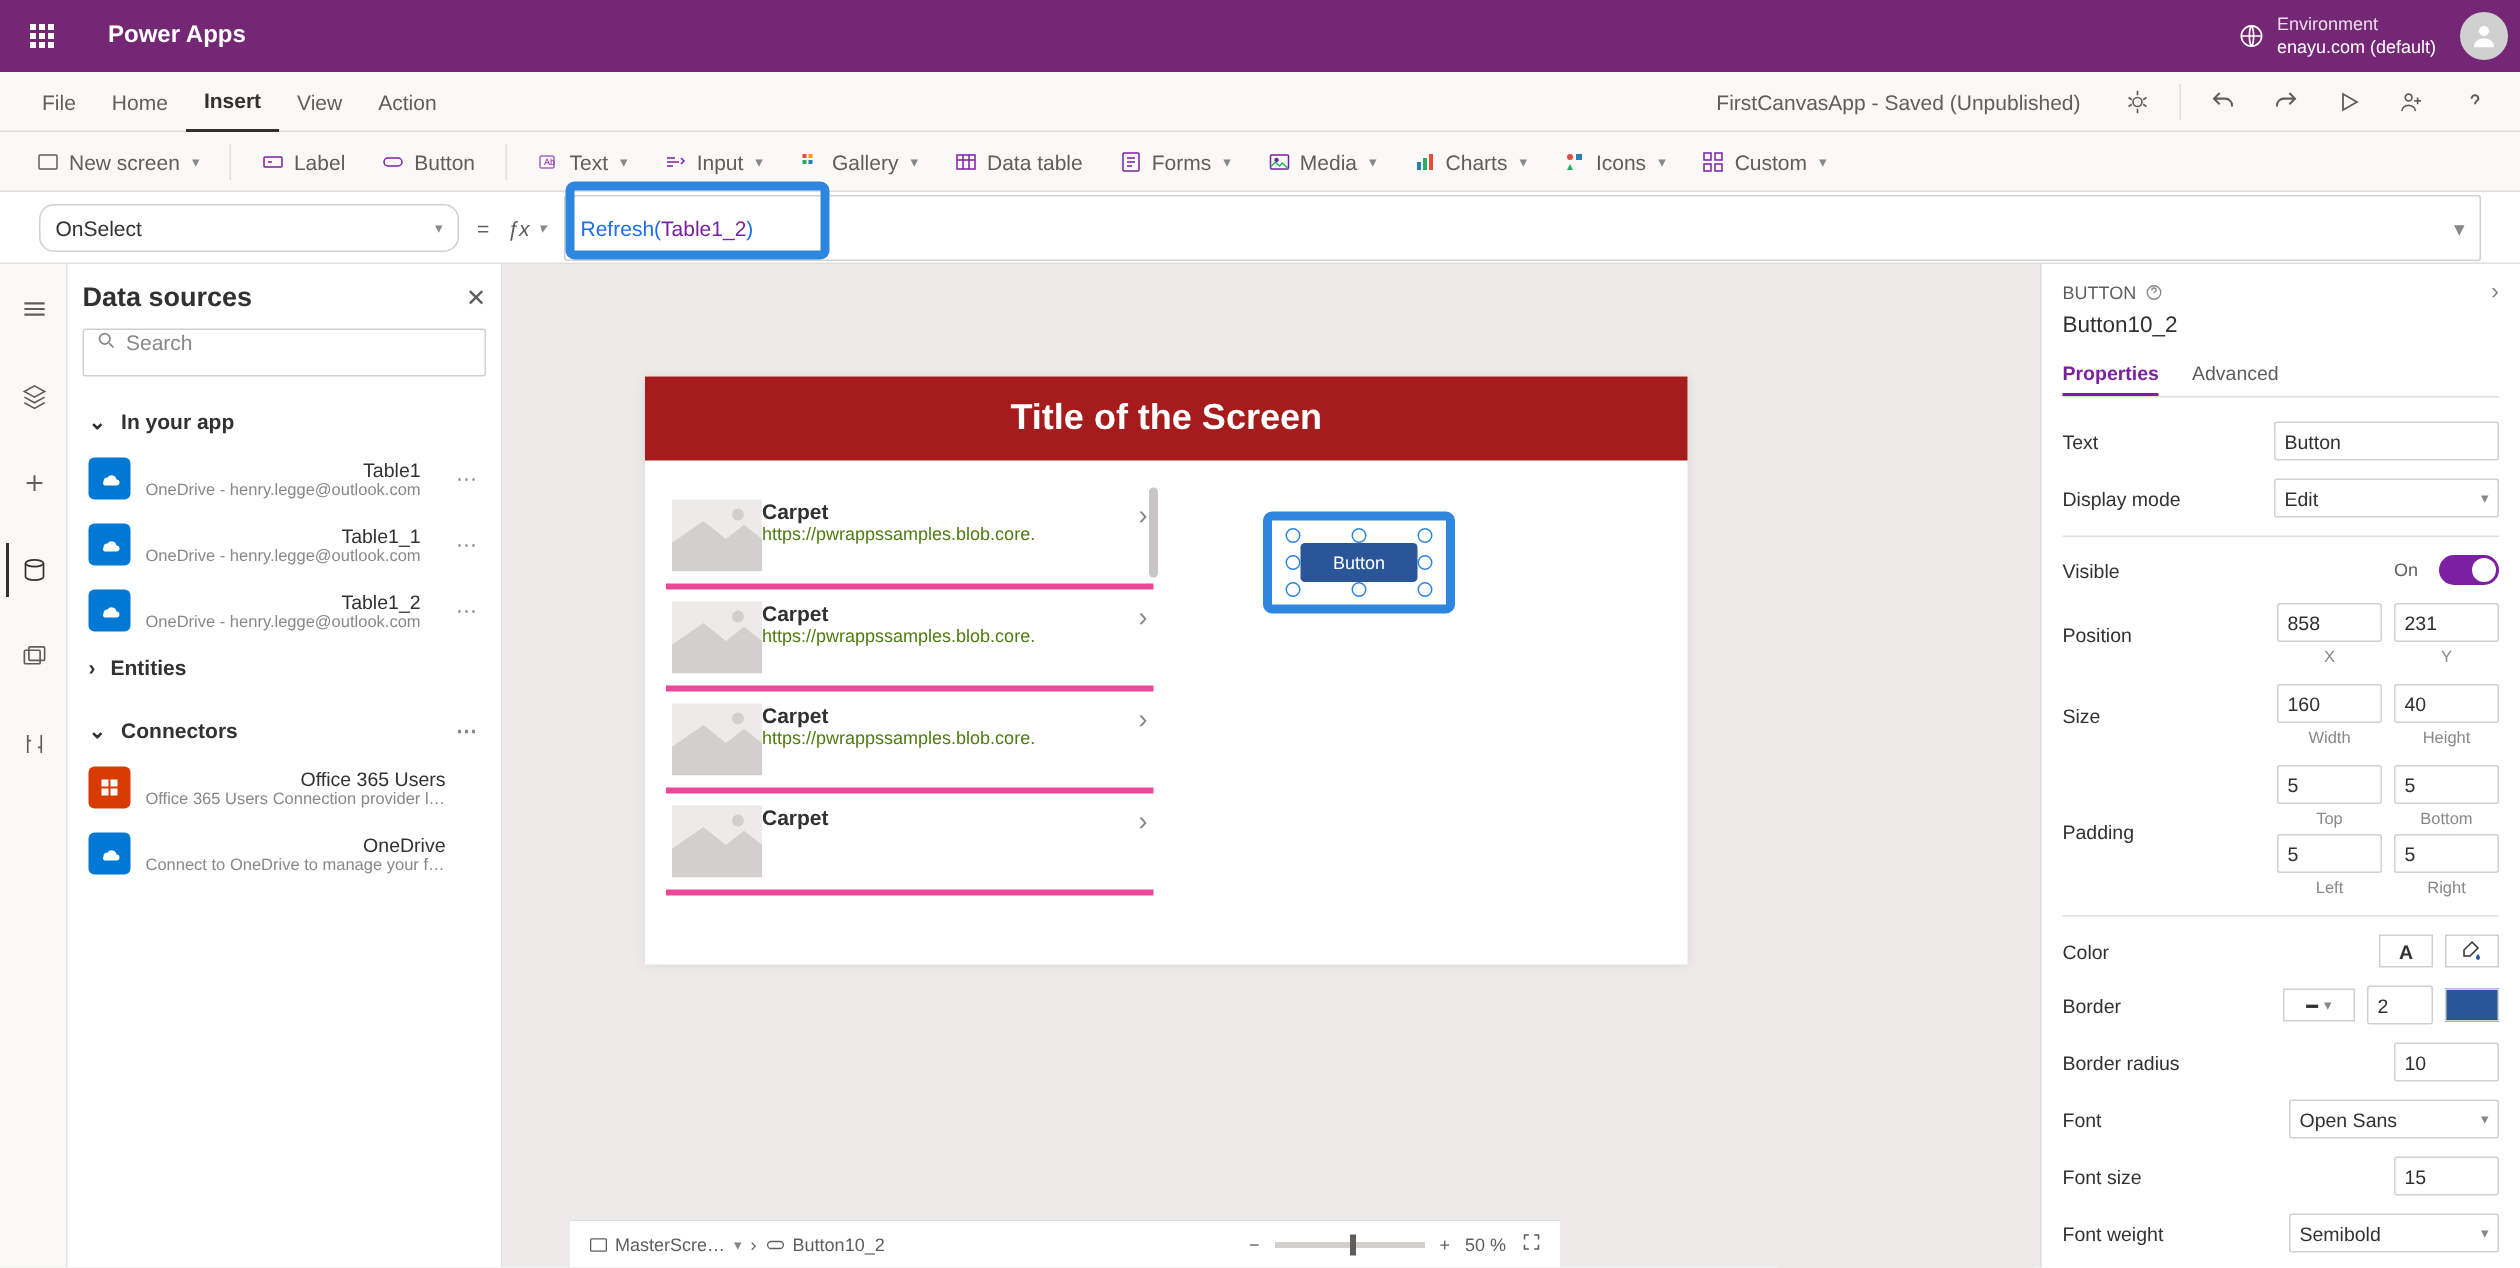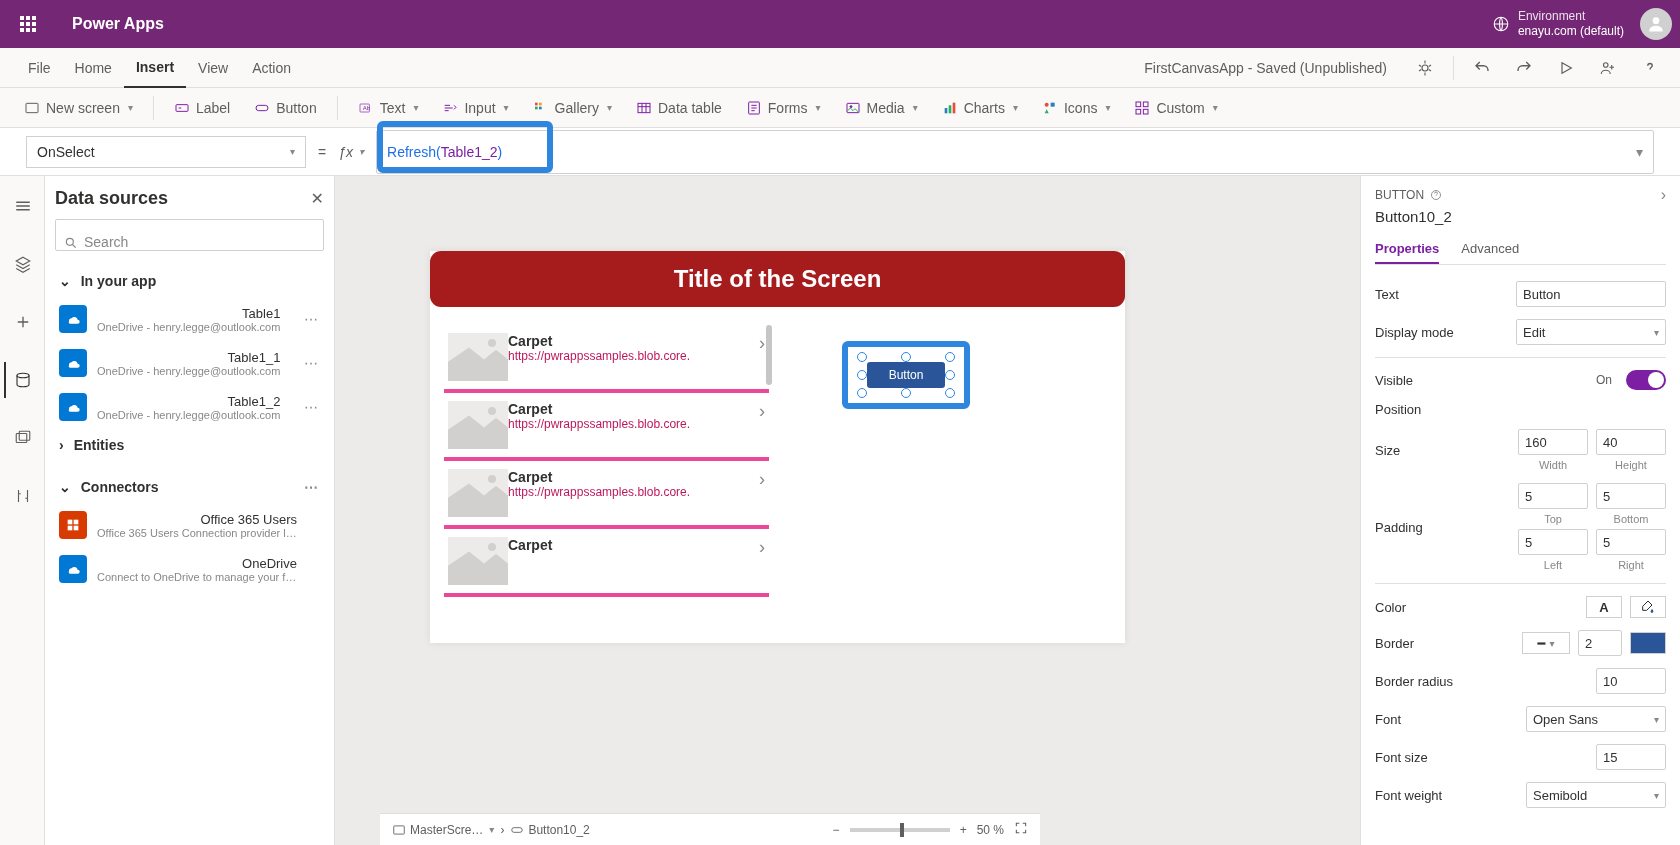--- a/index.html
+++ b/index.html
@@ -29,21 +29,21 @@
 .vsep { width: 1px; height: 24px; background: #e1dfdd; }
 
 
 .ribbon { height: 40px; background: #faf9f8; border-bottom: 1px solid #e1dfdd; display: flex; align-items: center; padding: 0 20px; gap: 16px; color: #605e5c; }
 .ribbon .rb-item { display: flex; align-items: center; gap: 6px; cursor: pointer; height: 40px; padding: 0 4px; }
 .ribbon .rb-item svg { width: 16px; height: 16px; }
 .chev { font-size: 10px; margin-left: 2px; color: #888; }
 
 
 .formulabar { height: 48px; background: #fff; display: flex; align-items: center; padding: 8px 26px; gap: 12px; border-bottom: 1px solid #e1dfdd; }
-.prop-select { width: 280px; height: 32px; border: 1px solid #d2d0ce; border-radius: 0; display: flex; align-items: center; padding: 0 10px; background: #fff; cursor: pointer; }
+.prop-select { width: 280px; height: 32px; border: 1px solid #d2d0ce; border-radius: 10px; display: flex; align-items: center; padding: 0 10px; background: #fff; cursor: pointer; }
 .prop-select .chev { margin-left: auto; }
 .eq { color: #605e5c; }
 .fx { font-style: italic; color: #605e5c; display: flex; align-items: center; gap: 4px; }
 .formula-input { flex: 1; height: 44px; border: 1px solid #d2d0ce; border-radius: 2px; display: flex; align-items: center; padding: 0 10px; font-family: Consolas, monospace; position: relative; background: #fff; }
 .formula-highlight { position: absolute; left: 0; top: -10px; height: 52px; width: 176px; border: 6px solid #2e86de; border-radius: 6px; pointer-events: none; }
 .formula-text .fn { color: #1f6feb; }
 .formula-text .tbl { color: #7c1fa3; }
 .formula-text .paren { color: #1f6feb; }
 .formula-chev { margin-left: auto; color: #888; cursor: pointer; }
 
@@ -51,45 +51,45 @@
 .main { display: flex; height: 669px; }
 .leftrail { width: 45px; background: #faf9f8; border-right: 1px solid #e1dfdd; display: flex; flex-direction: column; align-items: center; padding-top: 12px; gap: 22px; color: #605e5c; }
 .leftrail .rail-item { width: 36px; height: 36px; display: flex; align-items: center; justify-content: center; cursor: pointer; border-left: 2px solid transparent; }
 .leftrail .rail-item.active { border-left: 2px solid #323130; color: #323130; }
 
 
 .datapanel { width: 290px; background: #fff; border-right: 1px solid #e1dfdd; padding: 12px 10px; overflow: hidden; }
 .dp-header { display: flex; align-items: center; margin-bottom: 10px; }
 .dp-header h2 { font-size: 18px; font-weight: 600; flex: 1; }
 .dp-close { cursor: pointer; color: #605e5c; font-size: 16px; }
-.dp-search { height: 32px; border: 1px solid #d2d0ce; border-radius: 2px; display: flex; align-items: flex-end; padding: 0 8px; color: #888; gap: 6px; margin-bottom: 14px; }
+.dp-search { height: 32px; border: 1px solid #d2d0ce; border-radius: 2px; display: flex; align-items: flex-start; padding: 0 8px; color: #888; gap: 6px; margin-bottom: 14px; }
 .dp-section-row { display: flex; align-items: center; gap: 10px; font-weight: 600; padding: 8px 4px; cursor: pointer; }
 .dp-section-row .ellipsis { margin-left: auto; color: #888; cursor: pointer; letter-spacing: 2px; }
 .ds-item { display: flex; align-items: center; gap: 10px; padding: 8px 4px; cursor: pointer; }
 .ds-icon { width: 28px; height: 28px; border-radius: 4px; background: #0078d4; display: flex; align-items: center; justify-content: center; color: #fff; flex-shrink: 0; }
 .ds-icon.orange { background: #d83b01; }
 .ds-text { display: flex; flex-direction: column; overflow: hidden; align-items: flex-end; }
 .ds-text .title { font-size: 13px; }
 .ds-text .sub { font-size: 11px; color: #888; white-space: nowrap; overflow: hidden; text-overflow: ellipsis; max-width: 200px; }
 .ds-item .ellipsis { margin-left: auto; color: #888; letter-spacing: 2px; }
 .see-all { color: #7c1fa3; cursor: pointer; padding: 10px 4px; font-size: 13px; }
 
 
 .canvas-wrap { flex: 1; position: relative; background: #edebe9; overflow: hidden; }
 .canvas { position: absolute; left: 95px; top: 75px; width: 695px; height: 392px; background: #fff; box-shadow: 0 0 8px rgba(0,0,0,.08); }
-.canvas-header { height: 56px; background: #a61c1c; color: #fff; display: flex; align-items: center; justify-content: center; font-size: 24px; font-weight: 700; border-radius: 11px; }
+.canvas-header { height: 56px; background: #a61c1c; color: #fff; display: flex; align-items: center; justify-content: center; font-size: 24px; font-weight: 700; }
 .list { position: absolute; left: 14px; top: 74px; width: 325px; }
 .scrollbar-fake { position: absolute; left: 336px; top: 74px; width: 6px; height: 60px; background: #c8c6c4; border-radius: 3px; }
 .list-item { display: flex; align-items: flex-start; padding: 8px 4px; border-bottom: 4px solid #ec4899; }
 .thumb { width: 60px; height: 48px; background: #d2d0ce; position: relative; clip-path: polygon(0 100%, 0 60%, 35% 30%, 60% 55%, 80% 35%, 100% 55%, 100% 100%); }
 .thumb-box { width: 60px; height: 48px; background: #edebe9; position: relative; overflow: hidden; }
 .thumb-dot { position: absolute; width: 8px; height: 8px; background: #d2d0ce; border-radius: 50%; top: 6px; right: 12px; }
 .li-text { flex: 1; overflow: hidden; }
 .li-text .t1 { font-size: 14px; font-weight: 600; }
-.li-text .t2 { font-size: 12px; color: #be185d; white-space: nowrap; overflow: hidden; text-overflow: ellipsis; }
+.li-text .t2 { font-size: 12px; color: #4d7c0f; white-space: nowrap; overflow: hidden; text-overflow: ellipsis; }
 .li-arrow { color: #888; font-size: 18px; }
 
 
 .canvas-button-wrap { position: absolute; left: 412px; top: 90px; width: 128px; height: 68px; border: 6px solid #2e86de; border-radius: 6px; display: flex; align-items: center; justify-content: center; }
 .canvas-button-inner { position: relative; width: 78px; height: 26px; background: #2a5699; color: #fff; font-size: 12px; display: flex; align-items: center; justify-content: center; border-radius: 3px; }
 .handles { position: absolute; inset: -4px; }
 .handle { position: absolute; width: 10px; height: 10px; background: #fff; border: 1px solid #2e86de; border-radius: 50%; }
 .h-nw { top: -6px; left: -6px; } .h-n { top: -6px; left: calc(50% - 5px); } .h-ne { top: -6px; right: -6px; }
 .h-e { right: -6px; top: calc(50% - 5px); } .h-w { left: -6px; top: calc(50% - 5px); }
 .h-sw { bottom: -6px; left: -6px; } .h-s { bottom: -6px; left: calc(50% - 5px); } .h-se { bottom: -6px; right: -6px; }
@@ -583,20 +583,34 @@
         </div>
     </div>
     <div class="hr"></div>
     <div class="pp-row">
       <span class="pp-label">Visible</span>
       <span class="on-label">On</span>
       <div class="toggle"></div>
     </div>
     <div class="pp-row">
       <span class="pp-label">Position</span>
+      <div class="pp-group">
+        <div class="pp-pair">
+          <div class="pp-input small">
+              <span>858</span>
+            </div>
+          <div class="pp-input small">
+              <span>231</span>
+            </div>
+        </div>
+        <div class="pp-sublabel">
+            <span>X</span>
+            <span>Y</span>
+          </div>
+      </div>
     </div>
     <div class="pp-row">
       <span class="pp-label">Size</span>
       <div class="pp-group">
         <div class="pp-pair">
           <div class="pp-input small">
               <span>160</span>
             </div>
           <div class="pp-input small">
               <span>40</span>

